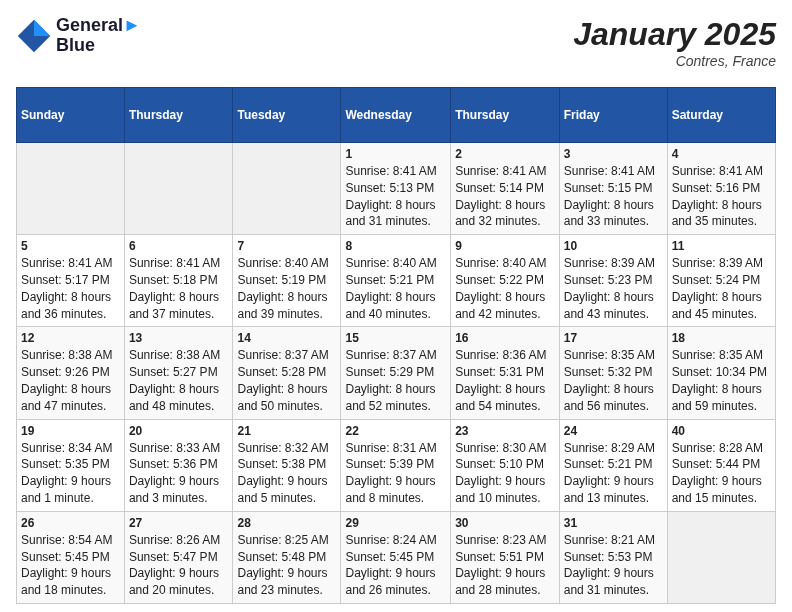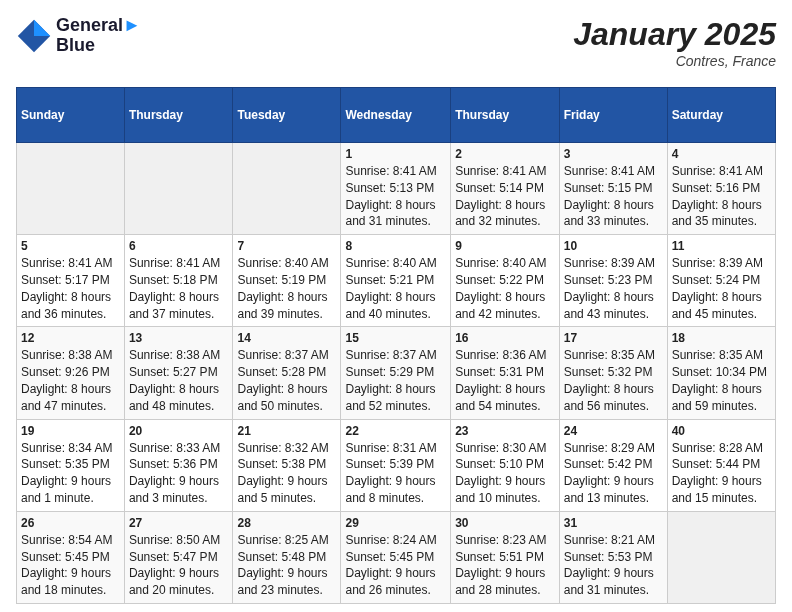--- a/index.html
+++ b/index.html
@@ -288,21 +288,21 @@
         <td>
           <span class="day-num">23</span>
           <div class="day-info">Sunrise: 8:30 AM
 Sunset: 5:10 PM
 Daylight: 9 hours
 and 10 minutes.</div>
         </td>
         <td>
           <span class="day-num">24</span>
           <div class="day-info">Sunrise: 8:29 AM
-Sunset: 5:42 PM
+Sunset: 5:21 PM
 Daylight: 9 hours
 and 13 minutes.</div>
         </td>
         <td>
           <span class="day-num">40</span>
           <div class="day-info">Sunrise: 8:28 AM
 Sunset: 5:44 PM
 Daylight: 9 hours
 and 15 minutes.</div>
         </td>
@@ -310,21 +310,21 @@
       <tr>
         <td>
           <span class="day-num">26</span>
           <div class="day-info">Sunrise: 8:54 AM
 Sunset: 5:45 PM
 Daylight: 9 hours
 and 18 minutes.</div>
         </td>
         <td>
           <span class="day-num">27</span>
-          <div class="day-info">Sunrise: 8:50 AM
+          <div class="day-info">Sunrise: 8:26 AM
 Sunset: 5:47 PM
 Daylight: 9 hours
 and 20 minutes.</div>
         </td>
         <td>
           <span class="day-num">28</span>
           <div class="day-info">Sunrise: 8:25 AM
 Sunset: 5:48 PM
 Daylight: 9 hours
 and 23 minutes.</div>

